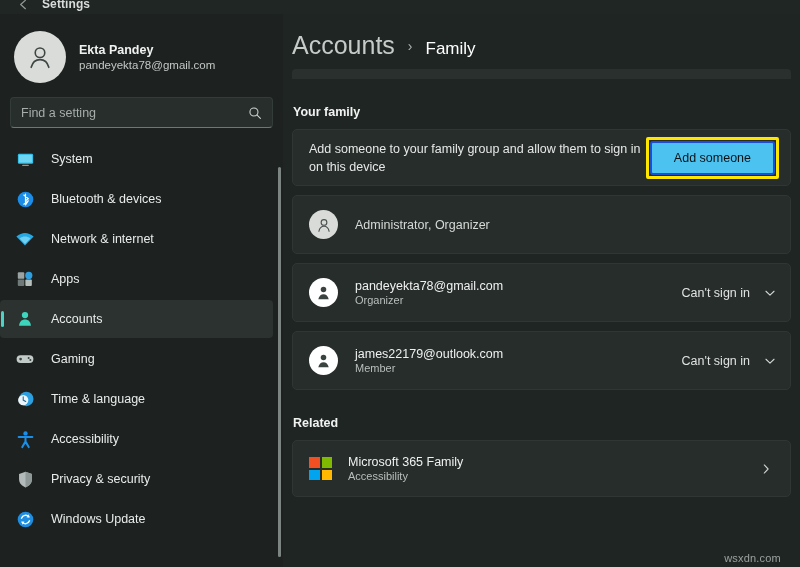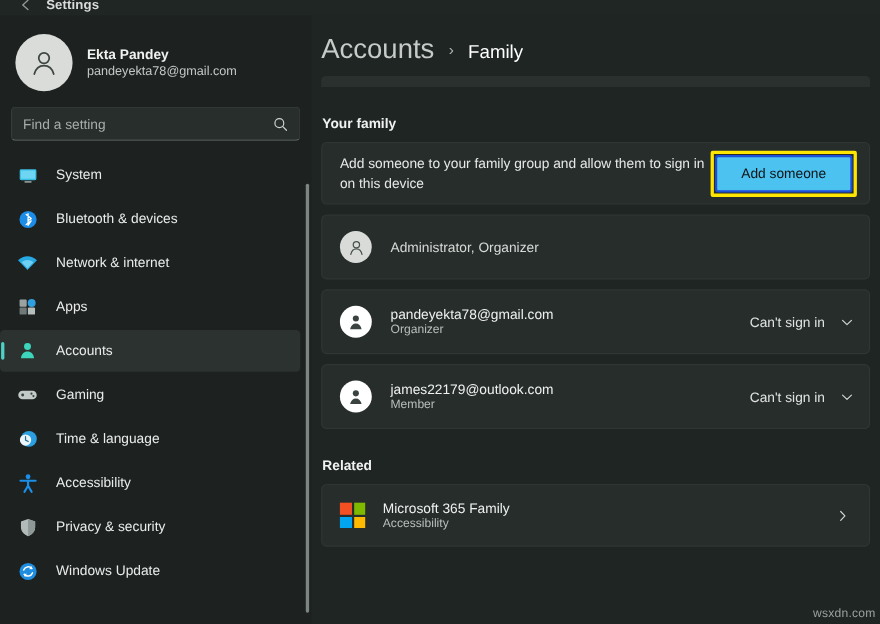--- a/index.html
+++ b/index.html
@@ -274,21 +274,21 @@
     flex: 0 0 23px;
   }
   .ms-logo i { display: block; }
   .related-text { display: flex; flex-direction: column; gap: 1px; }
   .related-title { font-size: 12.5px; color: #eef1ef; }
   .related-sub { font-size: 11px; color: #b9bfbc; }
   .chev-right { color: #cfd4d1; display: flex; align-items: center; margin-right: 4px; }
 
   .watermark {
     position: absolute;
-    right: 4px; bottom: 3px;
+    right: 19px; bottom: 3px;
     font-size: 11px;
     color: #9aa19e;
     letter-spacing: .2px;
   }
 </style>
 </head>
 <body>
 
 <div id="app">
 

